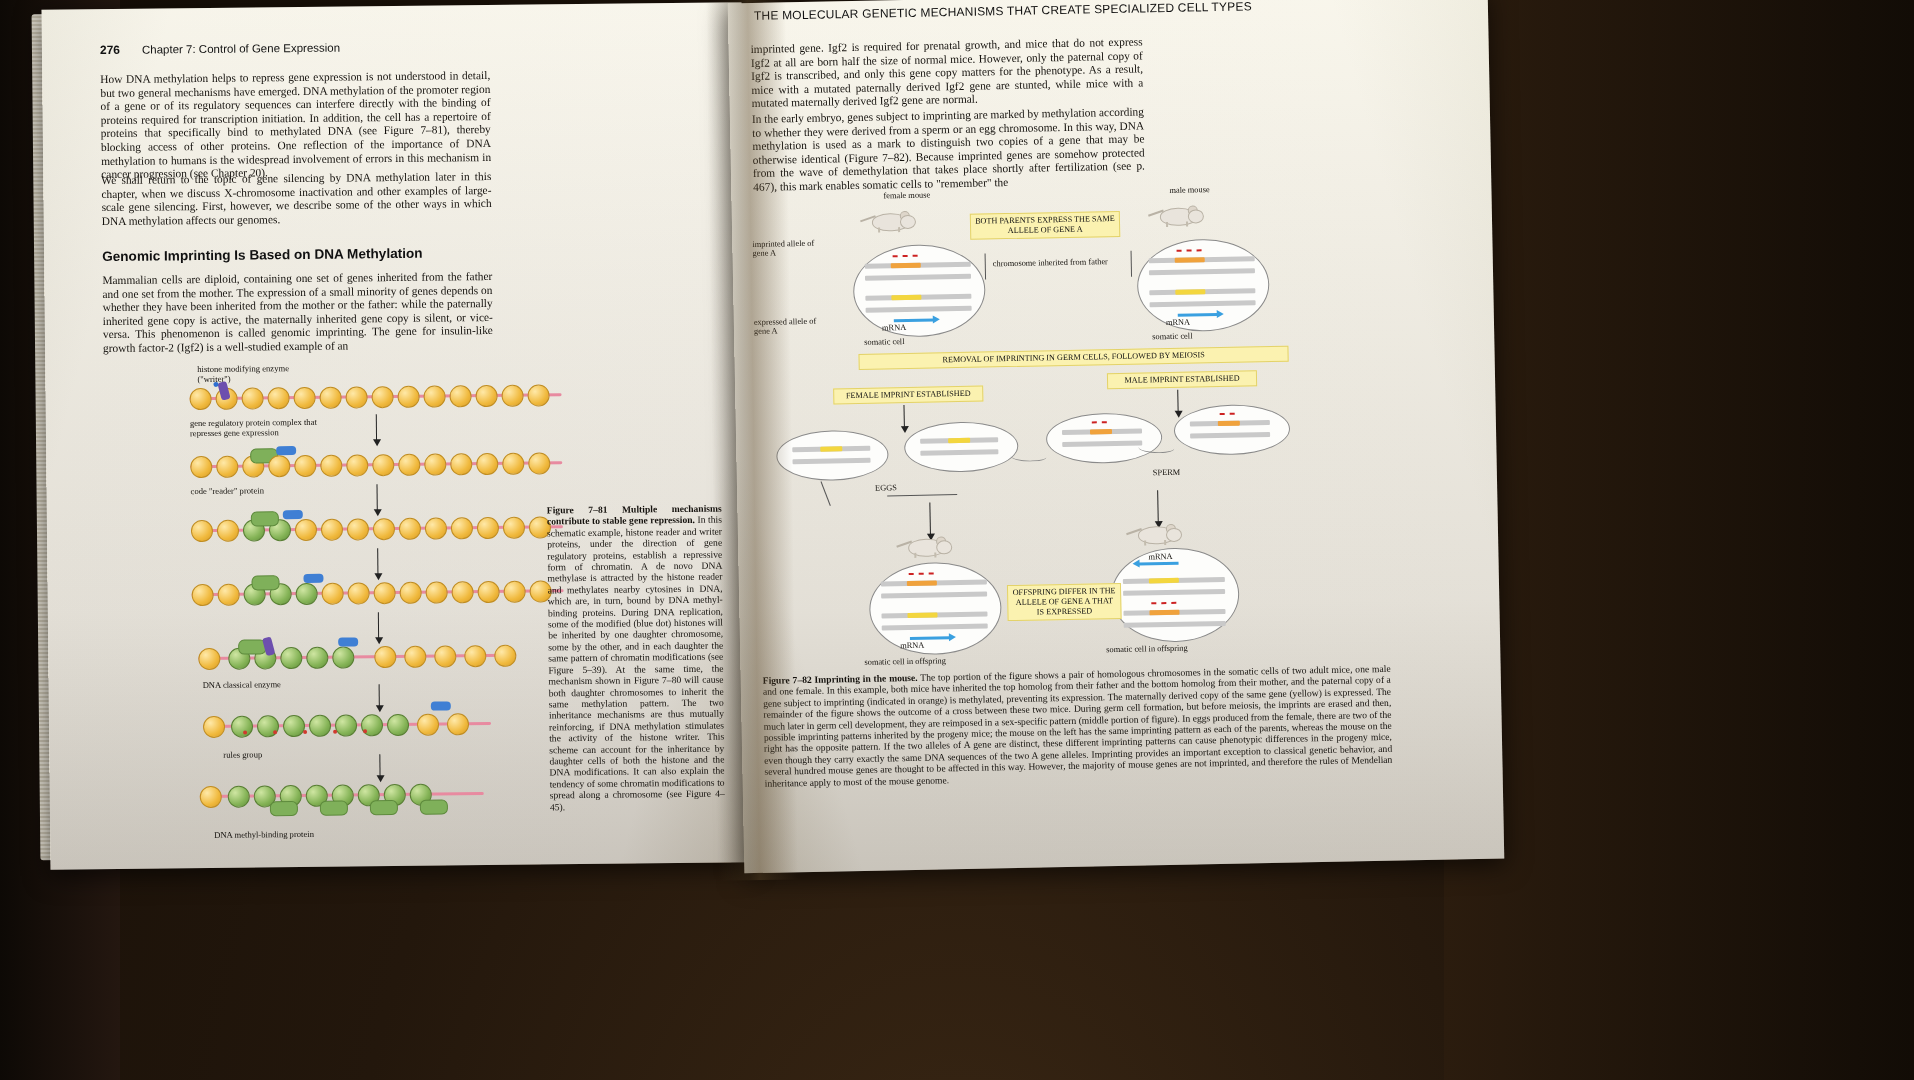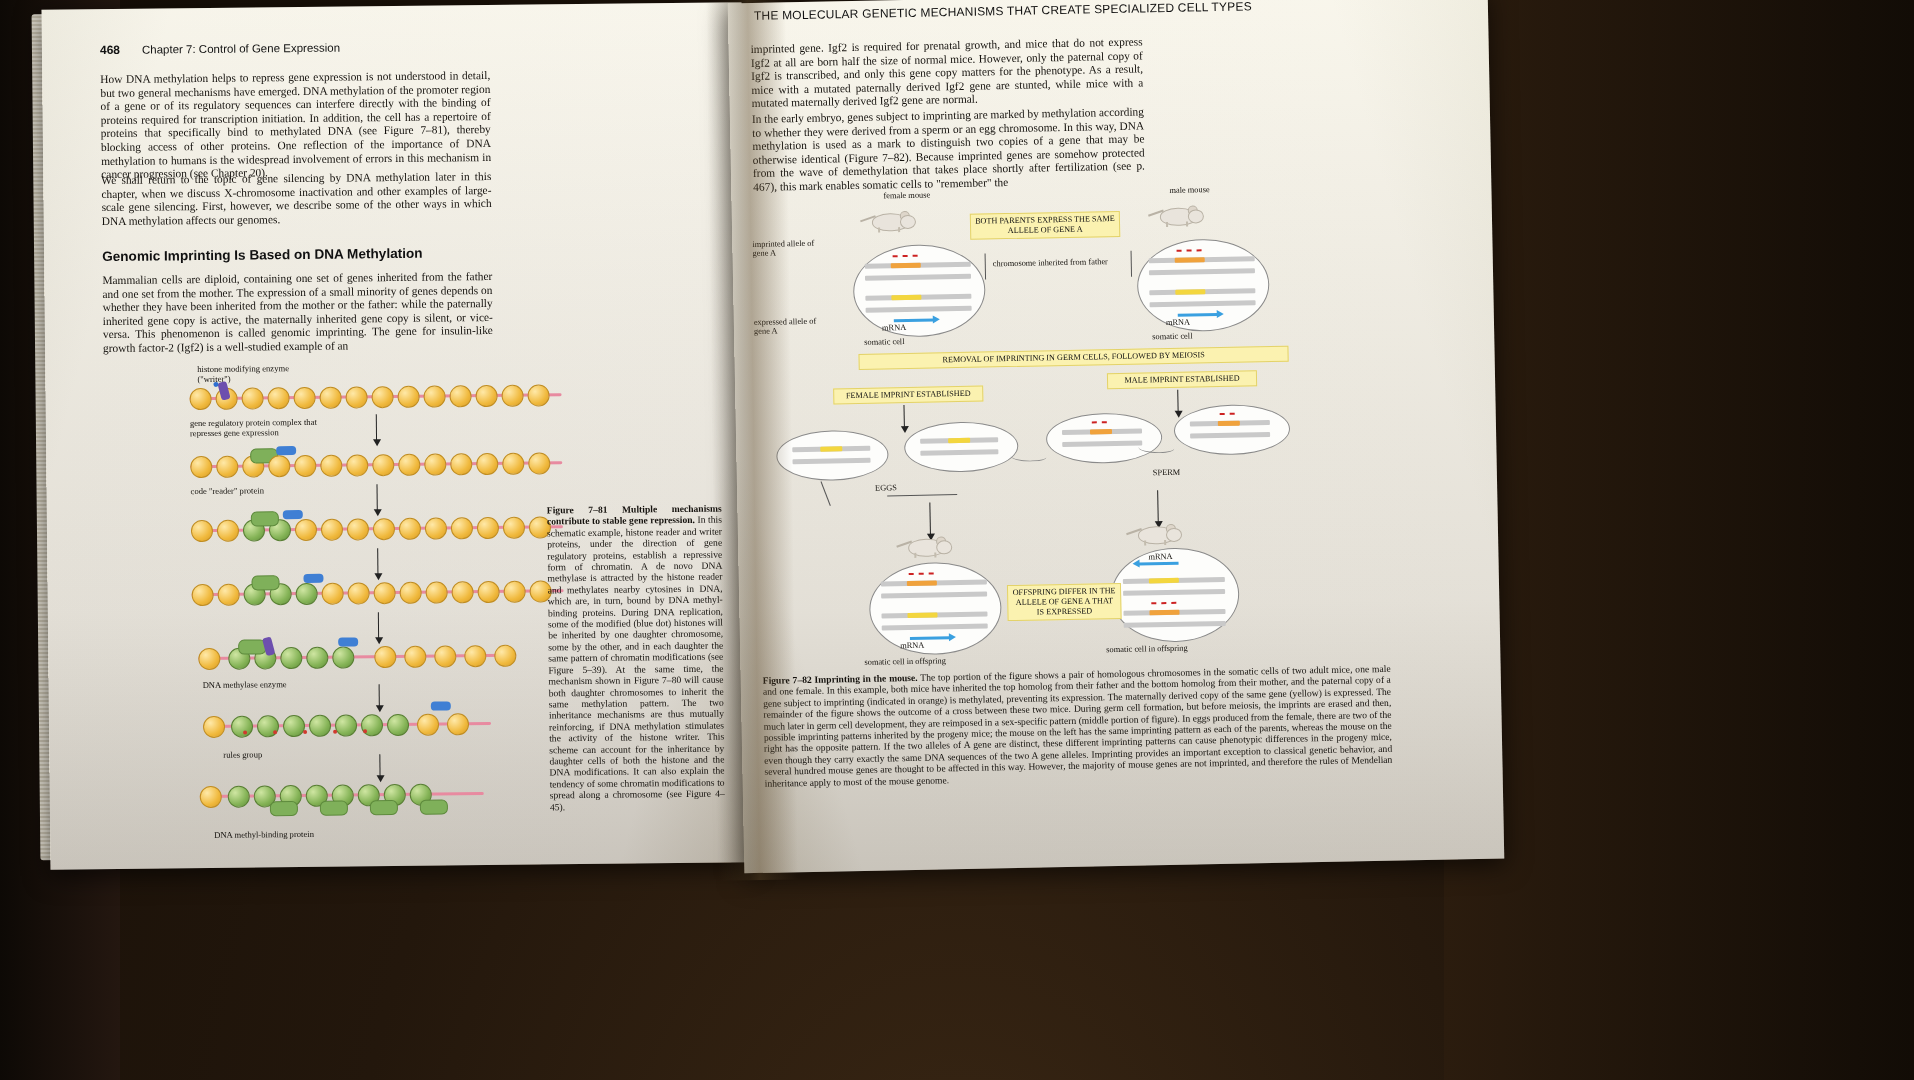--- a/index.html
+++ b/index.html
@@ -111,21 +111,21 @@
   <div class="desk-left"></div>
   <div class="desk-right"></div>
 
   <div class="book">
     <div class="page-stack-left"></div>
     <div class="page-stack-right"></div>
 
     <div class="page page-left">
       <div class="page-shade"></div>
 
-      <div class="pnum" style="left:58px;top:34px;">468</div>
+      <div class="pnum" style="left:58px;top:34px;">276</div>
       <div class="chaphead" style="left:100px;top:35px;">Chapter 7: Control of Gene Expression</div>
 
       <div class="col" style="left:58px;top:64px;width:390px;">How DNA methylation helps to repress gene expression is not understood in detail, but two general mechanisms have emerged. DNA methylation of the promoter region of a gene or of its regulatory sequences can interfere directly with the binding of proteins required for transcription initiation. In addition, the cell has a repertoire of proteins that specifically bind to methylated DNA (see Figure 7–81), thereby blocking access of other proteins. One reflection of the importance of DNA methylation to humans is the widespread involvement of errors in this mechanism in cancer progression (see Chapter 20).</div>
       <div class="col" style="left:58px;top:165px;width:390px;">We shall return to the topic of gene silencing by DNA methylation later in this chapter, when we discuss X-chromosome inactivation and other examples of large-scale gene silencing. First, however, we describe some of the other ways in which DNA methylation affects our genomes.</div>
 
       <div class="secthead" style="left:58px;top:240px;width:420px;">Genomic Imprinting Is Based on DNA Methylation</div>
 
       <div class="col" style="left:58px;top:265px;width:390px;">Mammalian cells are diploid, containing one set of genes inherited from the father and one set from the mother. The expression of a small minority of genes depends on whether they have been inherited from the mother or the father: while the paternally inherited gene copy is active, the maternally inherited gene copy is silent, or vice-versa. This phenomenon is called genomic imprinting. The gene for insulin-like growth factor-2 (Igf2) is a well-studied example of an</div>
 
       <div class="fig81">
@@ -229,21 +229,21 @@
           <div class="nuc green" style="left:134px;top:0;"></div>
           <div class="grp" style="left:40px;top:-8px;"></div>
           <div class="writer" style="left:66px;top:-10px;"></div>
           <div class="reader" style="left:140px;top:-9px;"></div>
           <div class="nuc" style="left:176px;top:0;"></div>
             <div class="nuc" style="left:206px;top:0;"></div>
           <div class="nuc" style="left:236px;top:0;"></div>
             <div class="nuc" style="left:266px;top:0;"></div>
           <div class="nuc" style="left:296px;top:0;"></div>
         </div>
-        <div class="lbl" style="left:10px;top:312px;">DNA methylase enzyme</div>
+        <div class="lbl" style="left:10px;top:312px;">DNA classical enzyme</div>
         <div class="arrowdown" style="left:186px;top:318px;height:22px;"></div>
 
         <div class="nuc-row" style="left:10px;top:348px;width:300px;">
           <div class="dna" style="left:0;top:9px;width:288px;"></div>
           <div class="nuc" style="left:0px;top:0;"></div>
           <div class="nuc green" style="left:28px;top:0;"></div>
             <div class="nuc green" style="left:54px;top:0;"></div>
           <div class="nuc green" style="left:80px;top:0;"></div>
             <div class="nuc green" style="left:106px;top:0;"></div>
           <div class="nuc green" style="left:132px;top:0;"></div>

